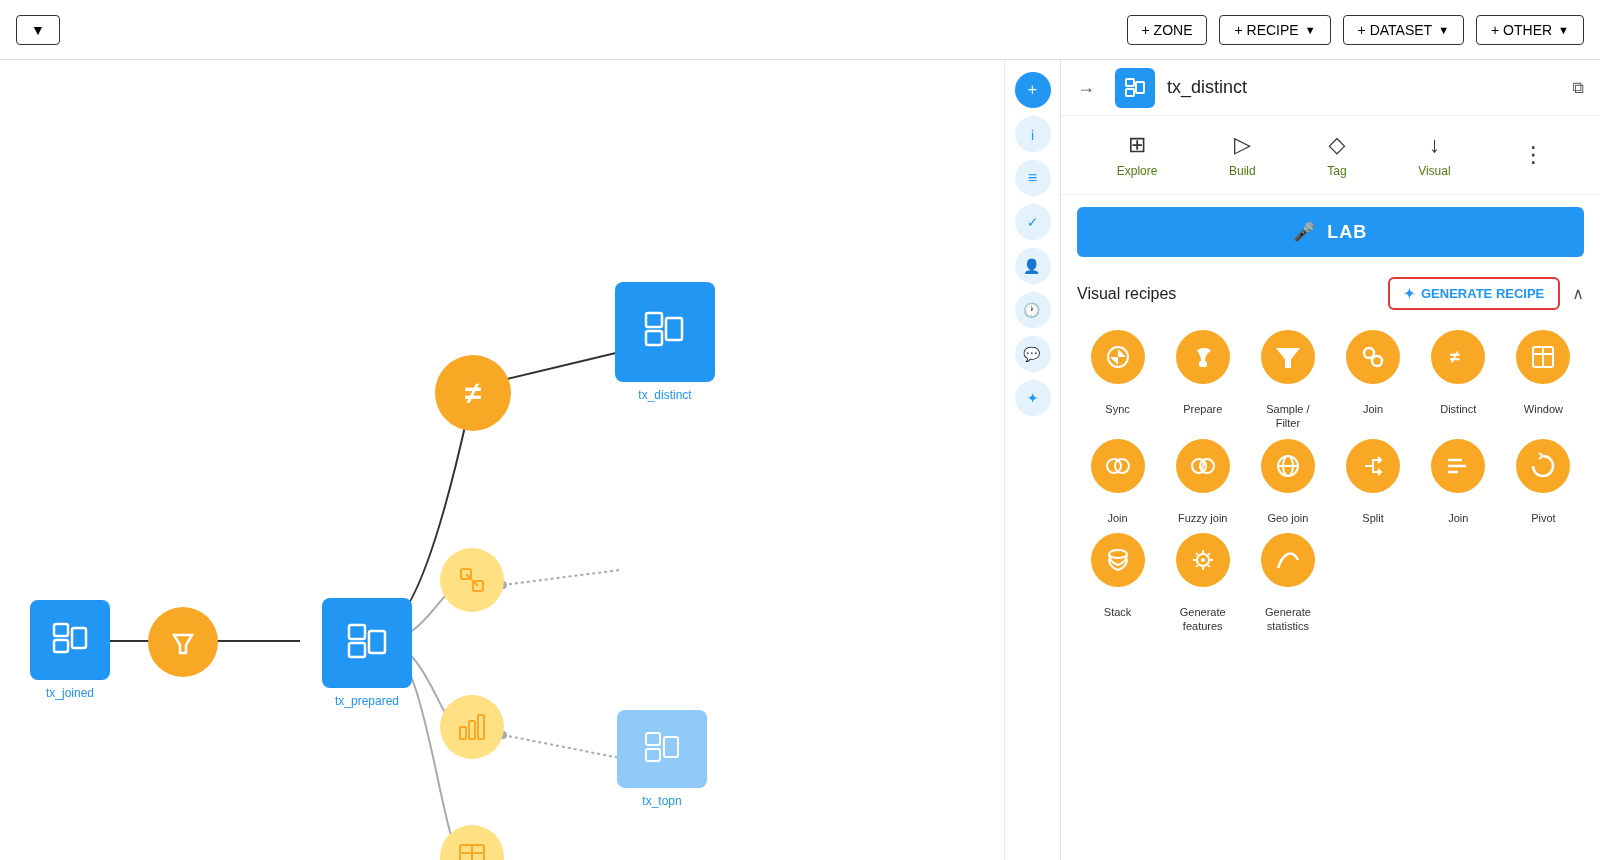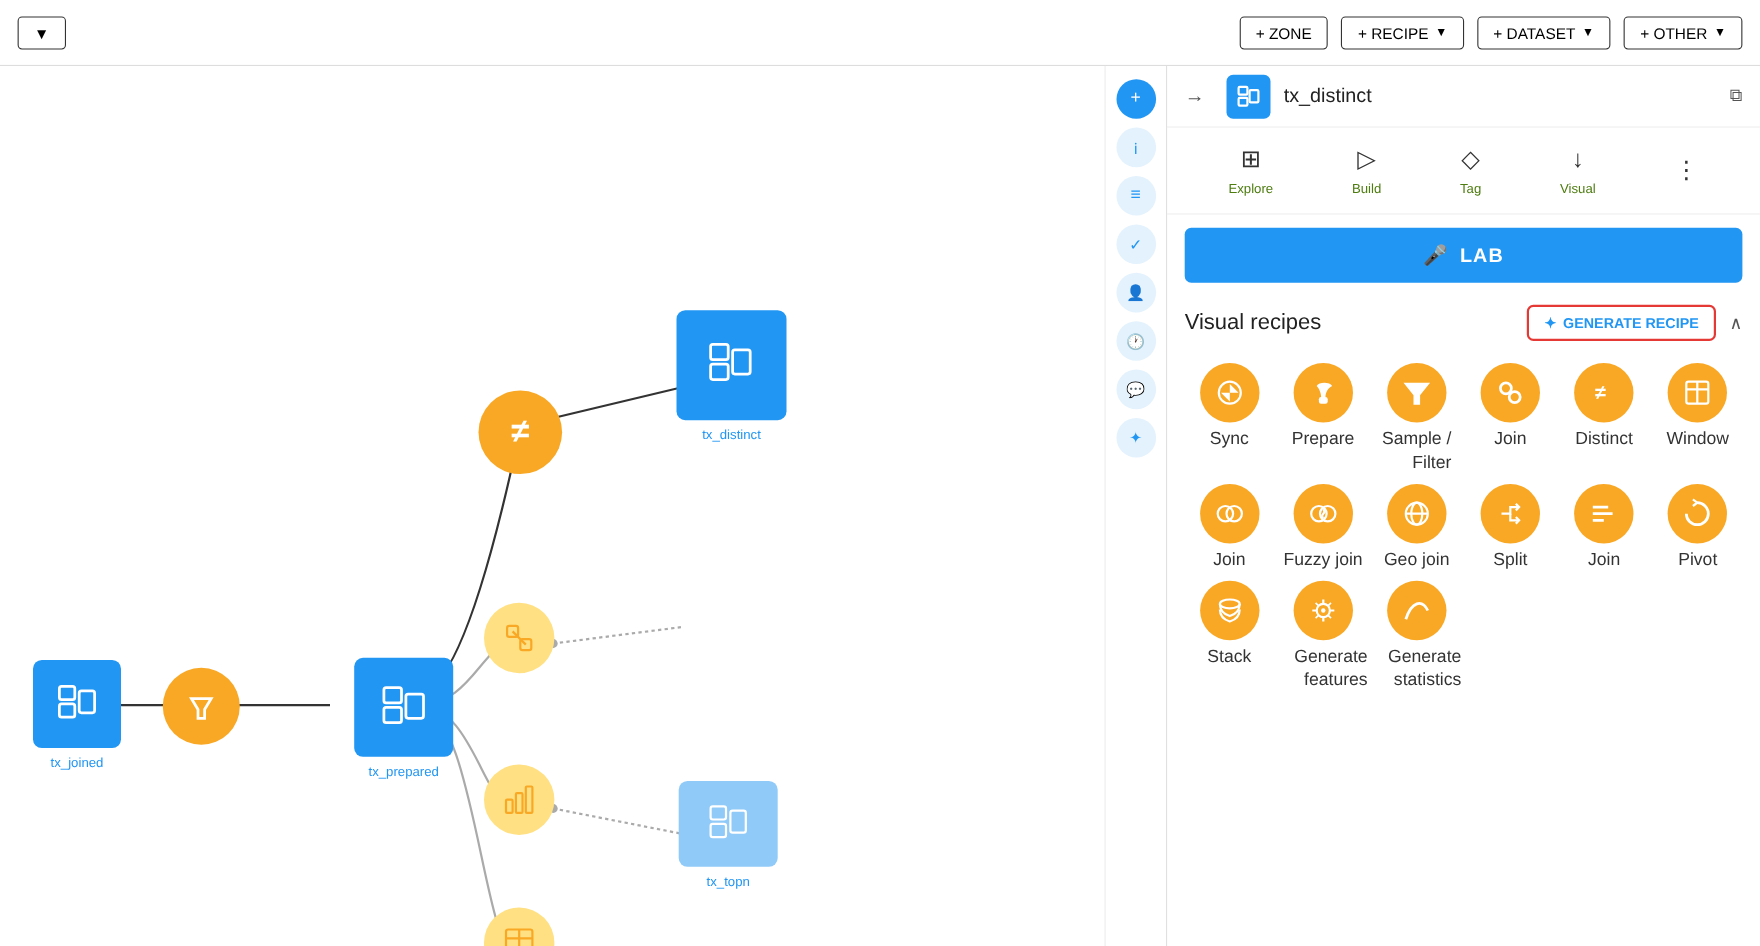--- a/index.html
+++ b/index.html
@@ -174,21 +174,21 @@
     }
 
     
     .visual-recipes-header {
       display: flex;
       align-items: center;
       justify-content: space-between;
       padding: 8px 16px;
     }
     .visual-recipes-title {
-      font-size: 20px;
+      font-size: 16px;
       font-weight: 500;
       color: #222;
     }
     .generate-recipe-btn {
       border: 2px solid #e53935;
       border-radius: 6px;
       padding: 7px 14px;
       font-size: 13px;
       font-weight: 600;
       color: #2196F3;
@@ -225,24 +225,25 @@
       border-radius: 50%;
       background: #F9A825;
       display: flex;
       align-items: center;
       justify-content: center;
       font-size: 22px;
       color: #fff;
       flex-shrink: 0;
     }
     .recipe-label {
-      font-size: 16px;
+      font-size: 11px;
       color: #333;
-      text-align: right;
+      text-align: center;
       line-height: 1.3;
+      margin-top: 12px;
     }
 
     
     .canvas-node {
       position: absolute;
       display: flex;
       flex-direction: column;
       align-items: center;
     }
     .node-box {

